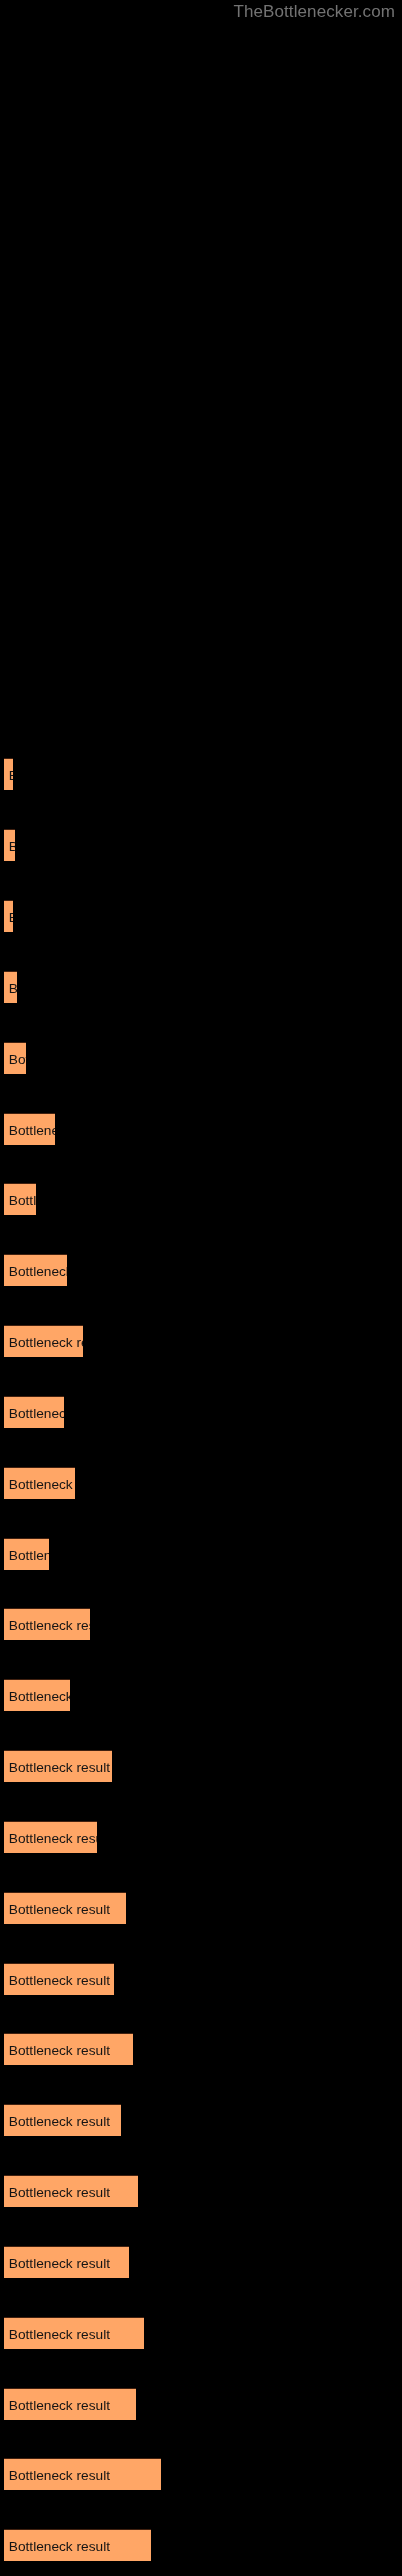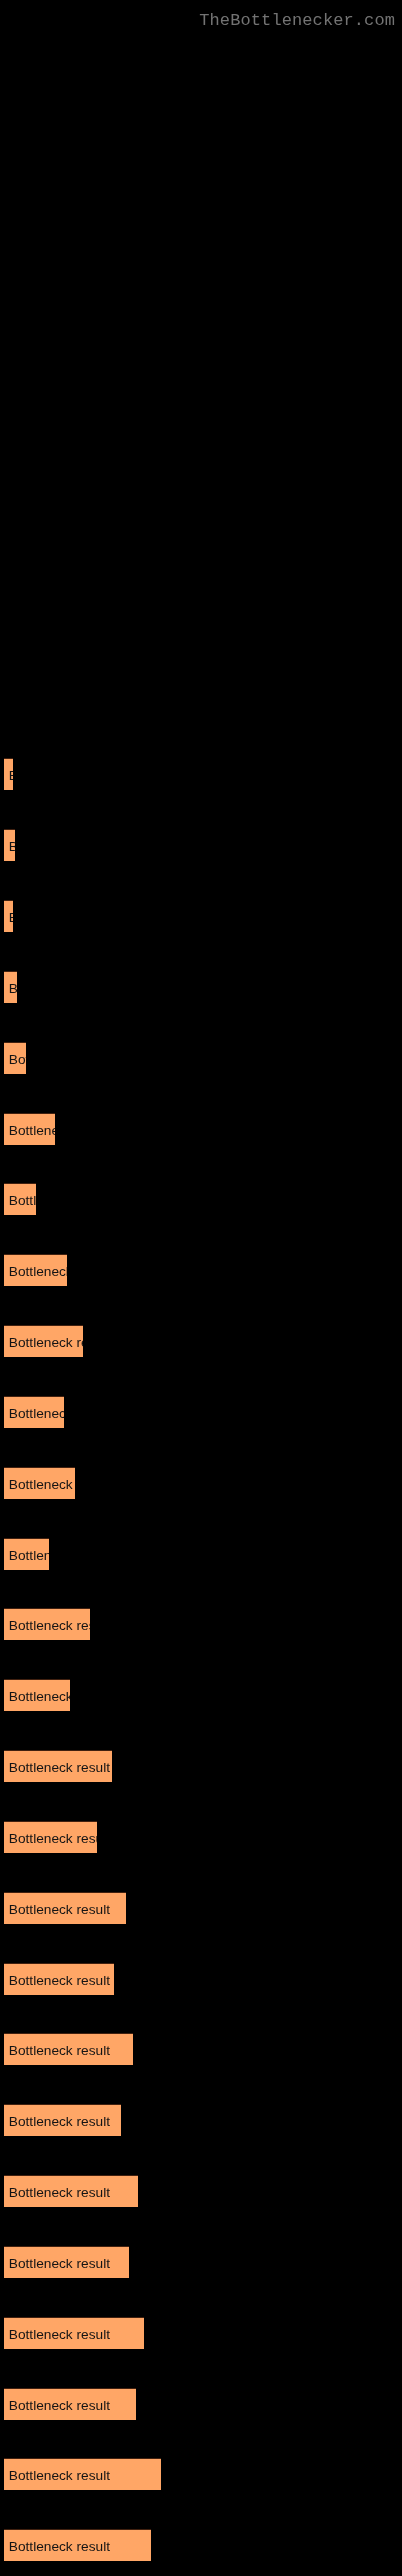--- a/index.html
+++ b/index.html
@@ -11,22 +11,22 @@
     position: relative;
     width: 403px;
     height: 2576px;
     background: #000000;
     overflow: hidden;
     font-family: "Liberation Sans", sans-serif;
   }
   #watermark {
     position: absolute;
     right: 8px;
-    top: 11px;
-    font-family: Liberation Mono, monospace;
+    top: 2px;
+    font-family: Liberation Sans, sans-serif;
     font-size: 17px;
     color: #737373;
     letter-spacing: 0.1px;
     white-space: nowrap;
     line-height: 19.3px;
   }
   #plot {
     position: absolute;
     left: 0;
     top: 0;

